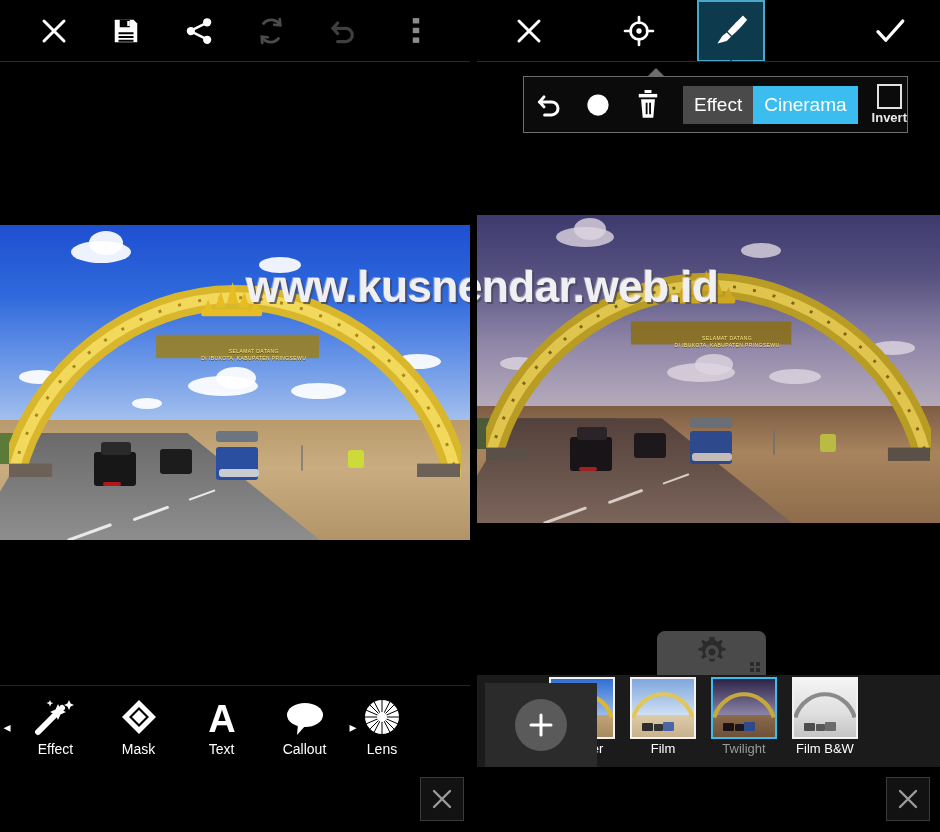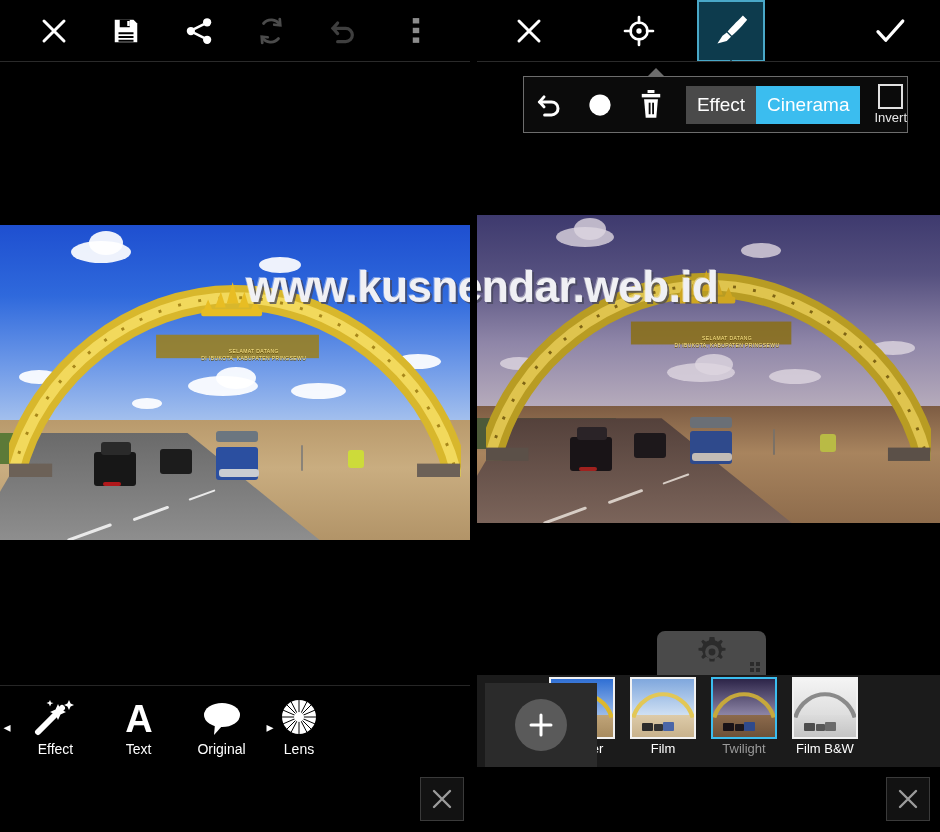--- a/index.html
+++ b/index.html
@@ -49,21 +49,21 @@
       width:0; height:0; border-left:9px solid transparent;
       border-right:9px solid transparent; border-bottom:9px solid #6d6d6d; }
   .ft-btn { width:62px; height:55px; display:flex; align-items:center;
       justify-content:center; cursor:pointer; }
   .seg { display:flex; height:38px; margin-left:10px; }
   .seg-item { display:flex; align-items:center; justify-content:center;
       padding:0 11px; font-size:19px; cursor:pointer; }
   .seg-off { background:#4a4a4a; color:#fff; }
   .seg-on  { background:#3bbdef; color:#fff; }
   .invert-wrap { display:flex; flex-direction:column; align-items:center;
-      margin-left:14px; cursor:pointer; }
+      margin-left:14px; cursor:pointer;font-weight:bold; }
   .invert-box { width:25px; height:25px; border:2px solid #e2e2e2; background:#0b0b0b; }
   .invert-lab { font-size:13px; color:#e8e8e8; margin-top:1px; }
 
   
   .stage { position:absolute; left:0; overflow:hidden; }
   .stage-left  { top:225px; width:470px; height:315px; }
   .stage-right { top:215px; width:463px; height:308px; }
 
   
   .photo { position:absolute; inset:0; overflow:hidden; }
@@ -274,39 +274,49 @@
           <svg width="44" height="38" viewBox="0 0 44 38">
             <path d="M4 34 L28 10" stroke="#fff" stroke-width="6" stroke-linecap="round"></path>
             <path d="M24 6 l2.5 5.5 L32 14 l-5.5 2.5 L24 22 l-2.5-5.5 L16 14 l5.5-2.5 z" fill="#fff"></path>
             <path d="M35 2 l1.6 3.6 L40 7 l-3.4 1.5 L35 12 l-1.6-3.5 L30 7 l3.4-1.4 z" fill="#fff"></path>
             <path d="M16 2 l1 2.4 L19.5 5 l-2.4 1 L16 8.5 l-1-2.5 L12.5 5 l2.5-1 z" fill="#fff"></path>
           </svg>
         </div>
         <div class="tool-lab">Effect</div>
       </div>
 
+      <div class="tool">
+        <div class="tool-ic">
+          <svg width="40" height="38" viewBox="0 0 40 38">
+            <path d="M20 2 L37 19 L20 36 L3 19 Z" fill="#fff"></path>
+            <path d="M20 9 L30 19 L20 29 L10 19 Z" fill="#000"></path>
+            <path d="M20 12 L27 19 L20 26 L13 19 Z" fill="#fff"></path>
+          </svg>
+        </div>
+        <div class="tool-lab">Mask</div>
+      </div>
 
 
       <div class="tool">
         <div class="tool-ic">
           <svg width="36" height="38" viewBox="0 0 36 38">
             <text x="18" y="34" font-family="Liberation Sans, sans-serif" font-size="38" font-weight="bold" fill="#fff" text-anchor="middle">A</text>
           </svg>
         </div>
         <div class="tool-lab">Text</div>
       </div>
 
       <div class="tool">
         <div class="tool-ic">
           <svg width="42" height="38" viewBox="0 0 42 38">
             <ellipse cx="21" cy="17" rx="18" ry="12" fill="#fff"></ellipse>
             <path d="M14 26 L13 37 L22 27 Z" fill="#fff"></path>
           </svg>
         </div>
-        <div class="tool-lab">Original</div>
+        <div class="tool-lab">Callout</div>
       </div>
 
       <div class="scroll-arrow">▸</div>
 
       <div class="tool" style="width:44px">
         <div class="tool-ic">
           <svg width="40" height="38" viewBox="0 0 40 38">
             <circle cx="20" cy="19" r="17" fill="#fff"></circle>
             <g stroke="#000" stroke-width="1">
               <path d="M20 2 V36 M3 19 H37 M8 7 L32 31 M32 7 L8 31

